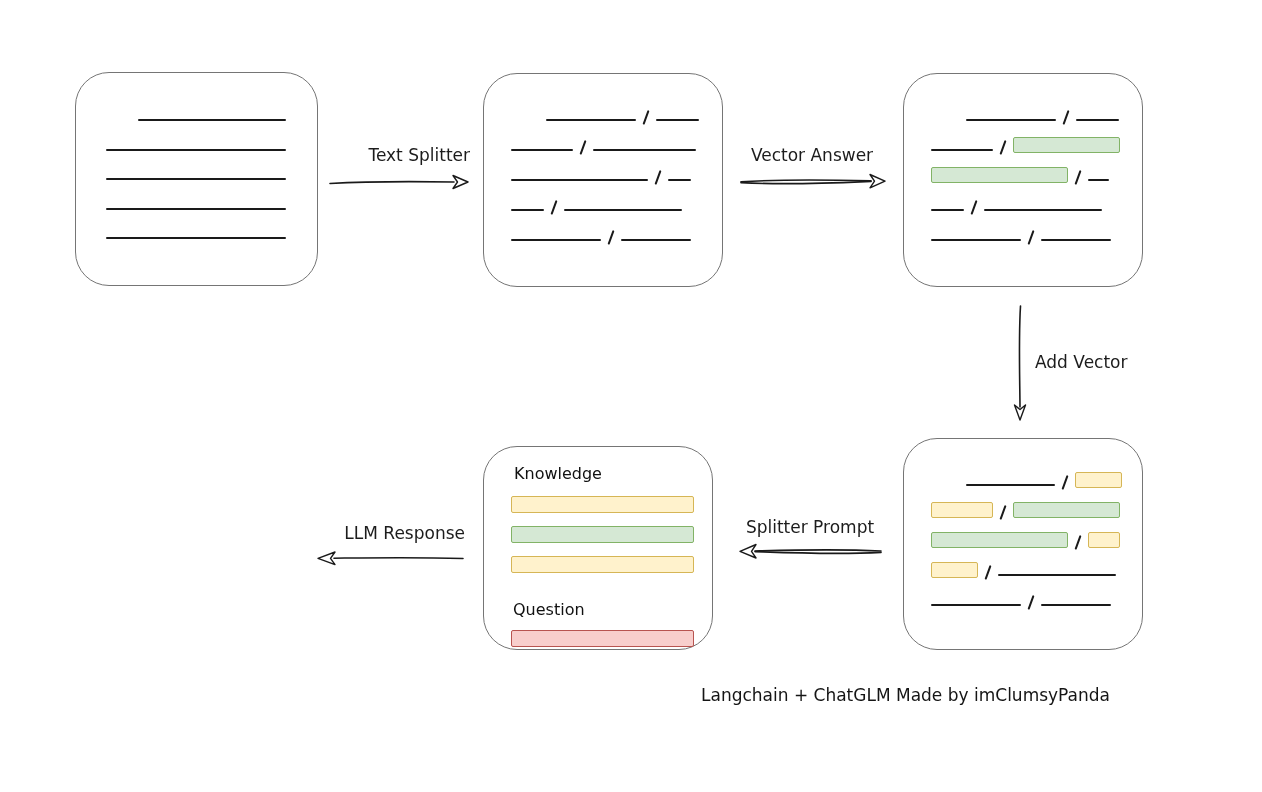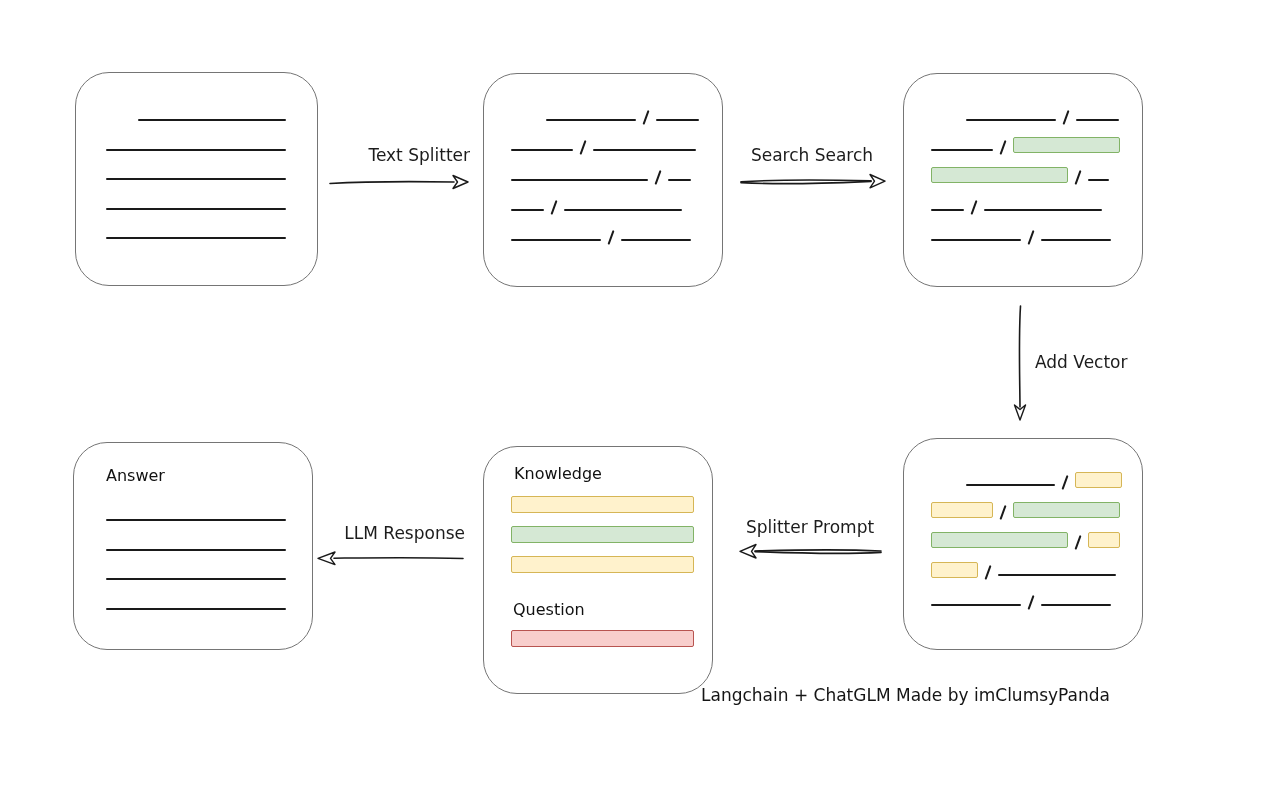--- a/index.html
+++ b/index.html
@@ -8,21 +8,21 @@
     font-family:"DejaVu Sans",sans-serif;color:#1b1b1b;
   }
   .flow-box{
     position:absolute;background:#fff;border:1.5px solid var(--box-border,#757575);
     border-radius:34px;box-sizing:border-box;
   }
   #box-document{left:75px;top:72px;width:243px;height:214px;}
   #box-chunks{left:483px;top:73px;width:240px;height:214px;}
   #box-matched{left:903px;top:73px;width:240px;height:214px;}
   #box-context{left:903px;top:438px;width:240px;height:212px;}
-  #box-prompt{left:483px;top:446px;width:230px;height:248px;}
+  #box-prompt{left:483px;top:446px;width:230px;height:204px;}
   #box-answer{left:73px;top:442px;width:240px;height:208px;}
 
   .lines-wrap{padding:46px 0 0 30px;}
   #box-answer .lines-wrap{padding:34px 0 0 32px;}
   .hline{height:2px;background:var(--stroke,#1a1a1a);border-radius:1px;margin-bottom:27.5px;}
 
   .rows-wrap{padding:21px 20px 0 27px;}
   .chunk-row{height:30px;display:flex;align-items:flex-end;gap:7px;}
   .seg-gap{height:1px;}
   .seg-line{height:2px;background:var(--stroke,#1a1a1a);margin-bottom:4px;border-radius:1px;}
@@ -105,21 +105,21 @@
           <div class="seg-line" style="width: 118px;"></div>
         </div>
         <div class="chunk-row">
           <div class="seg-line" style="width: 90px;"></div>
           <div class="seg-slash"></div>
           <div class="seg-line" style="width: 70px;"></div>
         </div>
       </div>
   </div>
 
-  <div class="arrow-label" id="lbl-vector-search">Search Search</div>
+  <div class="arrow-label" id="lbl-vector-search">Vector Answer</div>
   <svg class="arrow" id="arr-vector-search" width="150" height="22" viewBox="0 0 150 22">
     <path d="M3 12.8 C 50 9.8, 100 11, 133 11.9"></path>
     <path d="M3 13.6 C 50 16.2, 100 13.8, 133 12.4"></path>
     <path class="head" d="M132 5.5 L147 12.2 L132 18.8 L136.5 12.2 Z"></path>
   </svg>
 
   <div class="flow-box" id="box-matched">
     <div class="rows-wrap">
         <div class="chunk-row">
           <div class="seg-gap" style="width: 28px;"></div>
@@ -206,24 +206,15 @@
         <div class="bar chip-red"></div>
       </div>
   </div>
 
   <div class="arrow-label" id="lbl-llm-response">LLM Response</div>
   <svg class="arrow" id="arr-llm-response" width="152" height="20" viewBox="0 0 152 20">
     <path d="M150 10.5 C 100 9, 55 9.8, 21 10.2"></path>
     <path class="head" d="M22 4 L5 10.3 L22 16.6 L17.5 10.3 Z"></path>
   </svg>
 
-  <div class="flow-box" id="box-answer">
-    <div class="box-title" id="answer-title">Answer</div>
-    <div class="lines-wrap">
-        <div class="hline" style="margin-left: 0px; width: 180px;"></div>
-        <div class="hline" style="margin-left: 0px; width: 180px;"></div>
-        <div class="hline" style="margin-left: 0px; width: 180px;"></div>
-        <div class="hline" style="margin-left: 0px; width: 180px;"></div>
-      </div>
-  </div>
 
   <div class="caption">Langchain + ChatGLM Made by imClumsyPanda</div>
 </div>
 
 </body></html>

